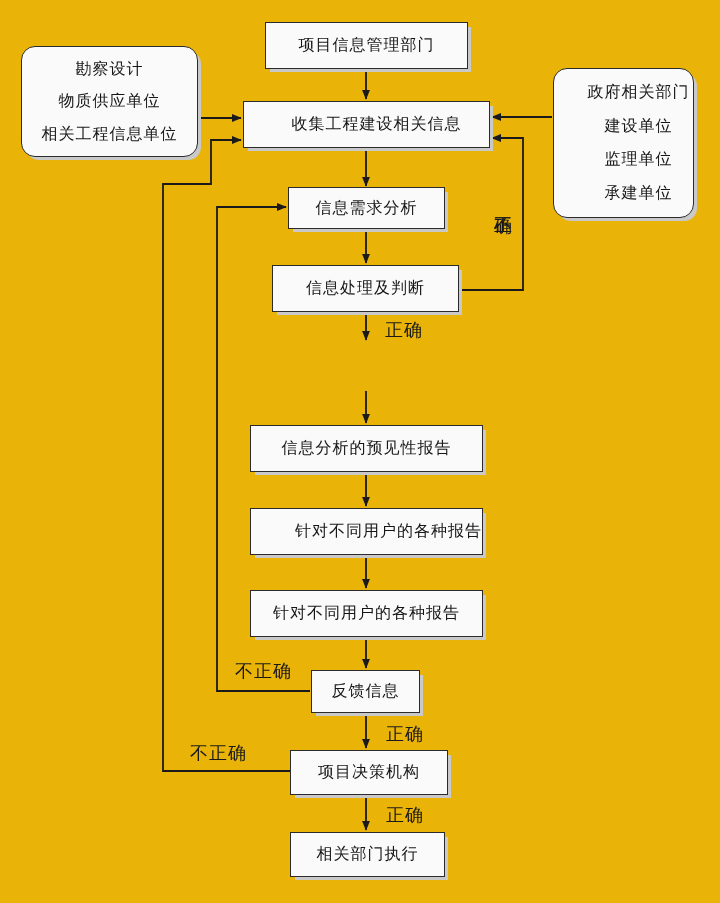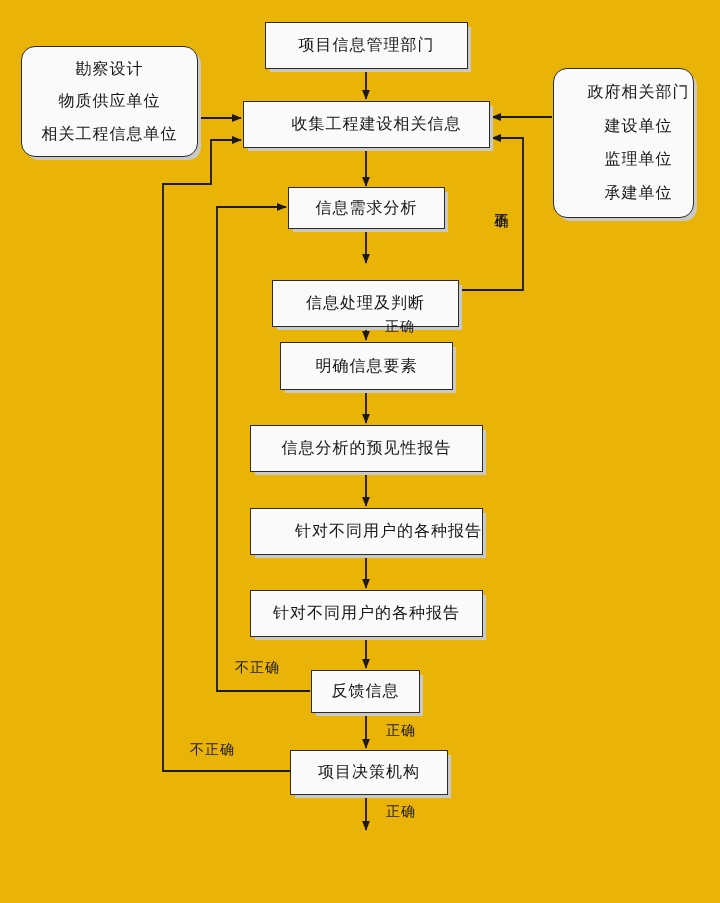--- a/index.html
+++ b/index.html
@@ -26,21 +26,21 @@
     line-height:1.05;
     letter-spacing:1px;
     white-space:nowrap;
     z-index:2;
   }
   .node .ln{display:block;padding:2px 0;}
   .node.multi{justify-content:space-evenly;border-radius:14px;}
   .edge-label{
     position:absolute;
     color:#1a1a1a;
-    font-size:14px;
+    font-size:18px;
     letter-spacing:1px;
     white-space:nowrap;
     z-index:3;
     background:transparent;
   }
   .edge-label.vert{
     writing-mode:vertical-rl;
     text-orientation:upright;
     letter-spacing:0px;
     line-height:1;
@@ -109,27 +109,24 @@
   </div>
 
   <div class="node" style="left:243px;top:101px;width:247px;height:47px;padding-left:20px;">
     <span class="ln">收集工程建设相关信息</span>
   </div>
 
   <div class="node" style="left:288px;top:187px;width:157px;height:42px;">
     <span class="ln">信息需求分析</span>
   </div>
 
-  <div class="node" style="left:272px;top:280px;width:187px;height:47px;">
+  <div class="node" style="left:272px;top:265px;width:187px;height:47px;">
     <span class="ln">信息处理及判断</span>
   </div>
 
-  <div class="node" style="left:280px;top:342px;width:173px;height:48px;">
-    <span class="ln">明确信息要素</span>
-  </div>
 
   <div class="node" style="left:250px;top:425px;width:233px;height:47px;">
     <span class="ln">信息分析的预见性报告</span>
   </div>
 
   <div class="node" style="left:250px;top:508px;width:233px;height:47px;align-items:flex-end;">
     <span class="ln">针对不同用户的各种报告</span>
   </div>
 
   <div class="node" style="left:250px;top:590px;width:233px;height:47px;">
@@ -137,20 +134,23 @@
   </div>
 
   <div class="node" style="left:311px;top:670px;width:109px;height:43px;">
     <span class="ln">反馈信息</span>
   </div>
 
   <div class="node" style="left:290px;top:750px;width:158px;height:45px;">
     <span class="ln">项目决策机构</span>
   </div>
 
+  <div class="node" style="left:290px;top:832px;width:155px;height:45px;">
+    <span class="ln">相关部门执行</span>
+  </div>
 
   <div class="edge-label vert" style="left:494px;top:203px;">不正确</div>
 
   <div class="edge-label" style="left:385px;top:318px;">正确</div>
 
   <div class="edge-label" style="left:235px;top:659px;">不正确</div>
 
   <div class="edge-label" style="left:386px;top:722px;">正确</div>
 
   <div class="edge-label" style="left:190px;top:741px;">不正确</div>

